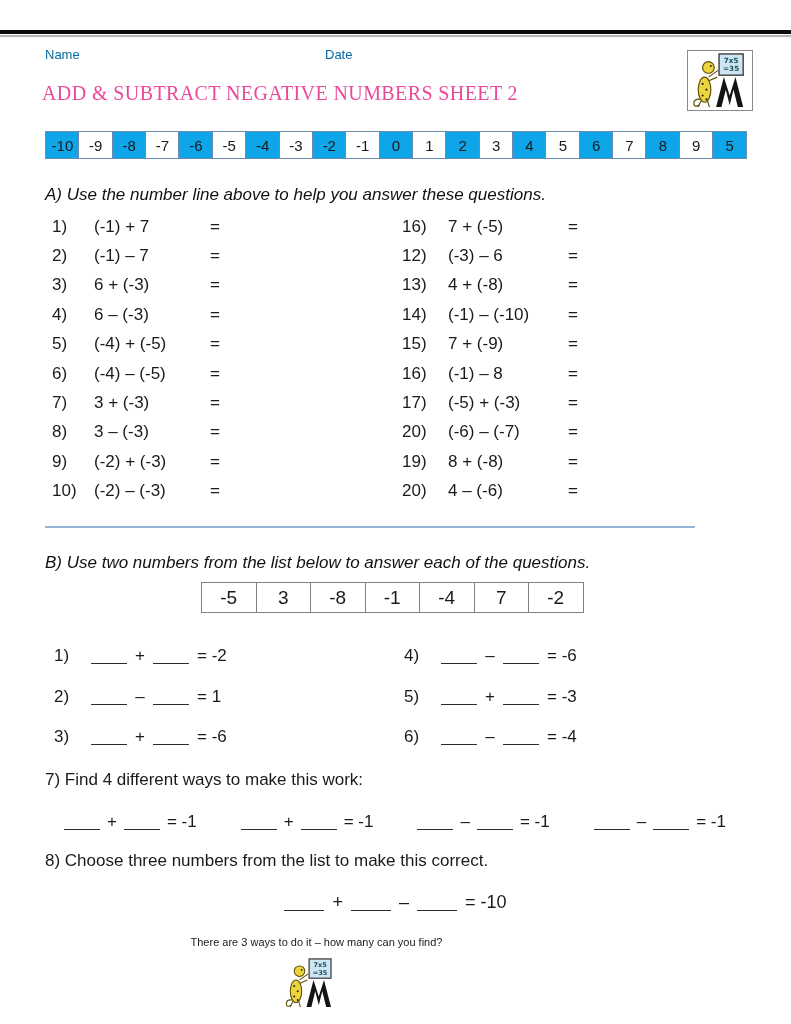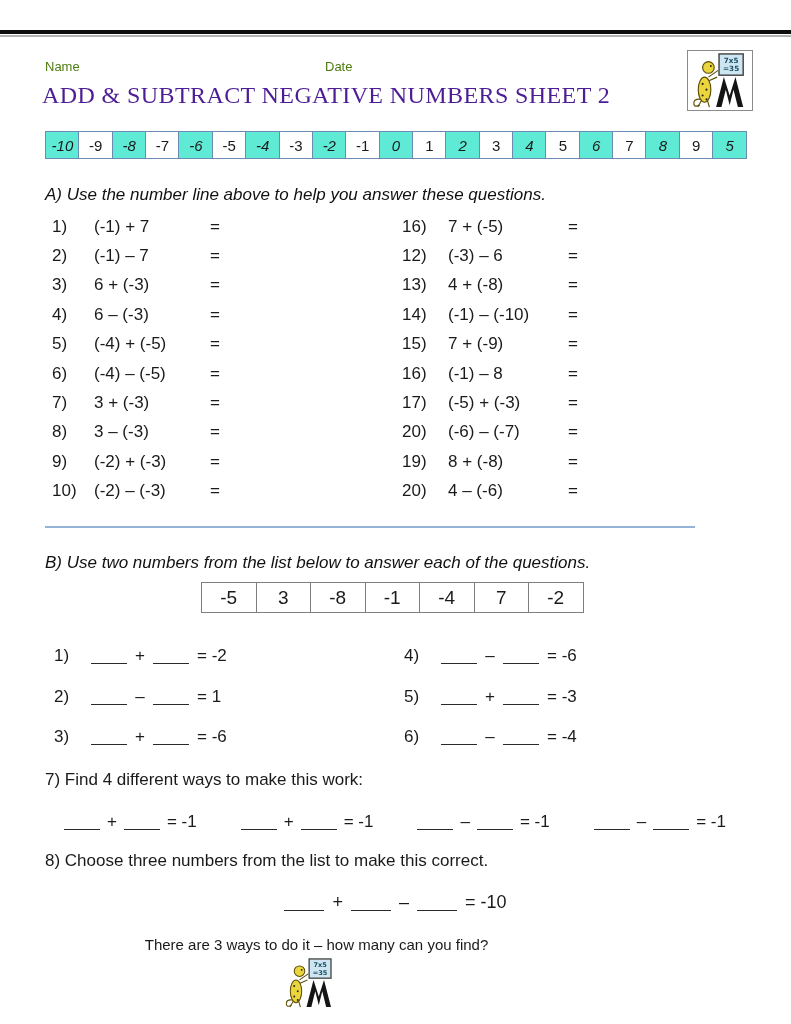--- a/index.html
+++ b/index.html
@@ -8,46 +8,46 @@
     width:791px; height:1024px; background:#ffffff;
     font-family:"Liberation Sans", sans-serif; color:#1a1a1a;
     position:relative; overflow:hidden;
   }
   .abs { position:absolute; }
 
   
   .top-rule-black { top:30px; left:0; width:791px; height:4px; background:#0d0d0d; }
   .top-rule-gray  { top:35px; left:0; width:791px; height:2px; background:#b3b3b3; }
 
-  .meta-label { top:59px; font-size:13px; color:#4d7c0f; }
+  .meta-label { top:47px; font-size:13px; color:#0369a1; }
   #name-label { left:45px; }
   #date-label { left:325px; }
 
   .logo-box {
     left:687px; top:50px; width:66px; height:61px;
     border:1px solid #8a8a8a; background:#fff; padding:1px;
   }
 
   .worksheet-title {
     left:42px; top:82px; width:620px;
     font-family:"Liberation Serif", serif;
-    font-size:24px; letter-spacing:0.4px;
-    color:#4c1d95; white-space:nowrap;
+    font-size:20px; letter-spacing:0.4px;
+    color:#ec4899; white-space:nowrap;
   }
 
   
   .number-line { left:45px; top:131px; width:702px; height:28px; display:flex; }
   .nl-cell {
     flex:1; height:28px; margin-left:-1.5px;
     border:1.5px solid #6b8cb0; background:#ffffff;
     display:flex; align-items:center; justify-content:center;
     font-size:15px; font-weight:500; color:#1a1a1a;
   }
   .nl-cell:first-child { margin-left:0; }
-  .nl-cell.shaded { background:#5eead4;font-style:italic; }
+  .nl-cell.shaded { background:#0ea5e9; }
 
   .instr { font-style:italic; font-size:17px; color:#111; white-space:nowrap;margin-top:13px; }
   #instr-a { left:45px; top:172px; }
   #instr-b { left:45px; top:540px; }
 
   
   .pa-col { top:212px; }
   #pa-col-left  { left:52px; }
   #pa-col-right { left:402px; }
   .pa-row { display:flex; align-items:center; height:29.4px; font-size:17px; }
@@ -86,21 +86,21 @@
   #sec7-head { left:45px; top:770px; }
   #sec8-head { left:45px; top:851px; }
 
   .sec7-eqs { left:64px; top:812px; width:662px; display:flex; justify-content:space-between; }
   .eq { display:flex; align-items:center; gap:7px; font-size:17px; white-space:nowrap; }
 
   .sec8-eq { left:0; top:892px; width:791px; display:flex; justify-content:center;
              align-items:center; gap:8px; font-size:18px; }
   .sec8-eq .blank { width:40px; }
 
-  .hint { left:0; top:936px; width:633px; text-align:center; font-size:15px; }
+  .hint { left:0; top:936px; width:633px; text-align:center; font-size:11px; }
 
   
   .footer-logo { left:282px; top:952px; display:flex; align-items:flex-start; }
   .footer-right { margin-left:2px; display:flex; flex-direction:column; }
   .tagline { font-size:10.5px; font-weight:bold; letter-spacing:-0.2px;
              margin-top:6px; white-space:nowrap; }
   .purple-rule { width:196px; height:3px; background:#7630b8; margin-top:3px; }
   .brand {
     margin-top:3px; margin-left:-3px;
     font-size:19px; font-weight:bold; letter-spacing:0.5px;

